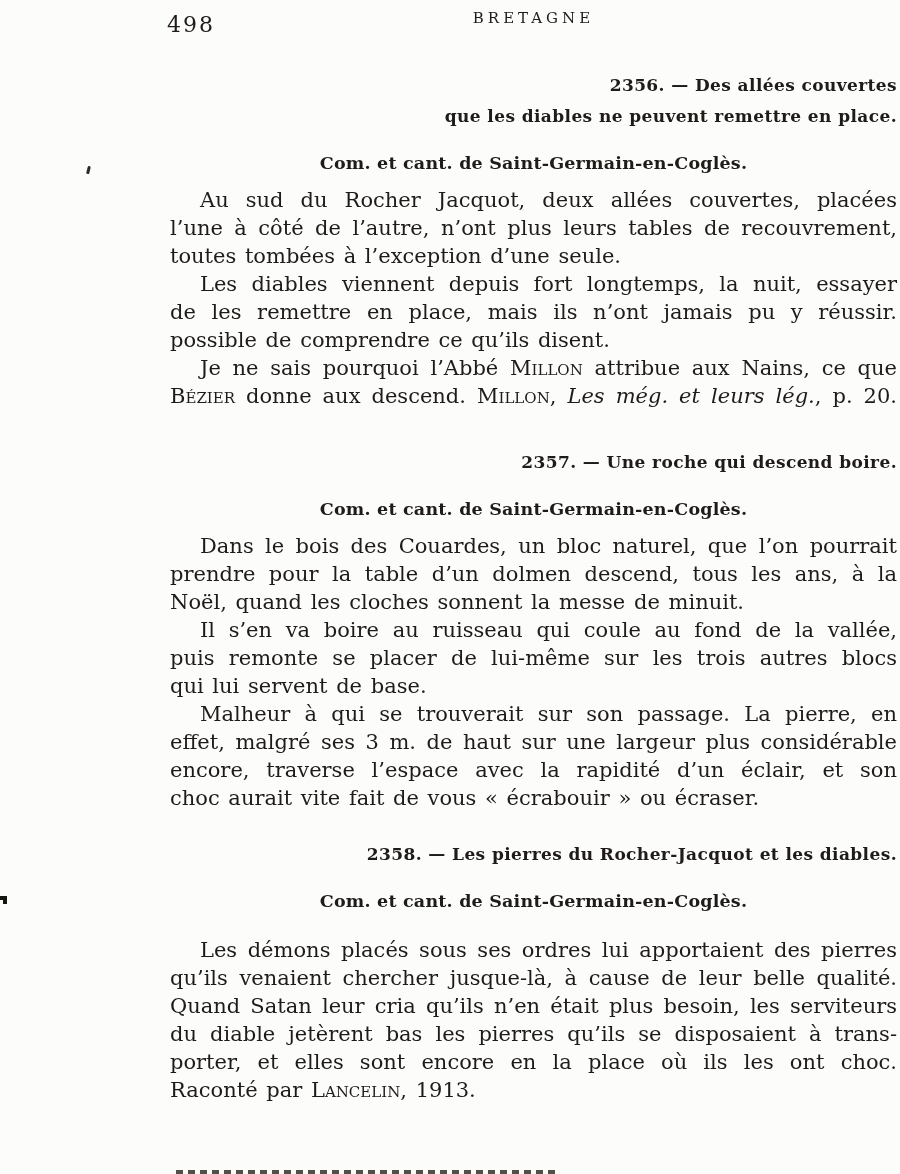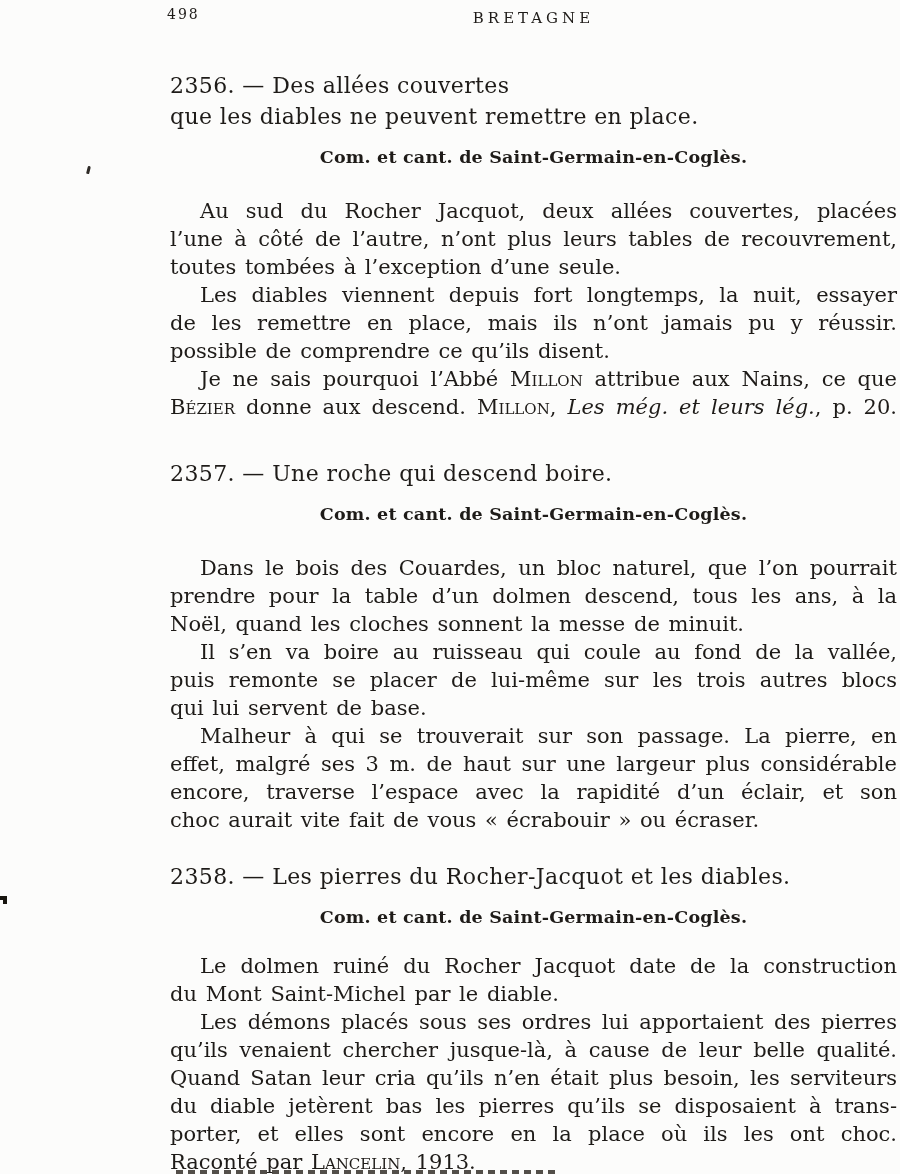--- a/index.html
+++ b/index.html
@@ -6,30 +6,30 @@
   body{
     width:900px;height:1174px;overflow:hidden;position:relative;
     background:#fcfcfb;
     font-family:"DejaVu Serif","Liberation Serif",serif;
     color:#1e1b18;
     -webkit-font-smoothing:antialiased;
   }
   #content{position:absolute;left:170px;top:0;width:727px}
   
   .pg-header{position:relative;height:26px}
-  .pg-num{position:absolute;left:-3px;top:6px;font-size:14px;letter-spacing:2px}
+  .pg-num{position:absolute;left:-3px;top:12px;font-size:22px;letter-spacing:2px}
   .pg-title{position:absolute;left:0;right:0;top:9px;text-align:center;
             font-size:15px;letter-spacing:4px;font-weight:500}
   
-  .sec-title{font-weight:normal;font-size:22px;line-height:31px;text-align:left;letter-spacing:.4px}
-  .sec-subtitle{font-weight:bold;font-size:17.5px;line-height:22px;text-align:center;margin-top:14px;letter-spacing:.2px}
+  .sec-title{font-weight:bold;font-size:17px;line-height:31px;text-align:right;letter-spacing:.4px}
+  .sec-subtitle{font-weight:bold;font-size:17.5px;line-height:22px;text-align:center;margin-top:20px;letter-spacing:.2px}
   .s0 .sec-titles{margin-top:44px}
   .s1 .sec-titles{margin-top:37px}
   .s2 .sec-titles{margin-top:27px}
-  .sec-body{margin-top:29px}
+  .sec-body{margin-top:12px}
   .s2 .sec-body{margin-top:24px}
   
   .line{height:28px;line-height:28px;font-size:21px;word-spacing:2px;white-space:nowrap}
   .line.j{white-space:normal;text-align:justify;text-align-last:justify}
   .line.ind{text-indent:30px}
   .sc{font-variant:small-caps}
   .it{font-style:italic}
   
   .art-apostrophe{position:absolute;left:87px;top:166px;width:3px;height:8px;
     background:#2e2a26;border-radius:2px 2px 1px 1px;transform:rotate(14deg)}
@@ -94,24 +94,20 @@
           </div>
         </div>
       </div>
       <div class="section s2">
         <div class="sec-titles">
           <div class="sec-title">2358. — Les pierres du Rocher-Jacquot et les diables.</div>
         </div>
         <div class="sec-subtitle">Com. et cant. de Saint-Germain-en-Coglès.</div>
         <div class="sec-body">
           <div class="paragraph">
-            <div class="line j ind">Le dolmen ruiné du Rocher Jacquot date de la construction</div>
-            <div class="line">du Mont Saint-Michel par le diable.</div>
-          </div>
-          <div class="paragraph">
             <div class="line j ind">Les démons placés sous ses ordres lui apportaient des pierres</div>
             <div class="line j">qu’ils venaient chercher jusque-là, à cause de leur belle qualité.</div>
             <div class="line j">Quand Satan leur cria qu’ils n’en était plus besoin, les serviteurs</div>
             <div class="line j">du diable jetèrent bas les pierres qu’ils se disposaient à trans-</div>
             <div class="line j">porter, et elles sont encore en la place où ils les ont choc.</div>
             <div class="line"><span>Raconté par </span><span class="sc">Lancelin</span><span>, 1913.</span></div>
           </div>
         </div>
       </div>
     </div>

